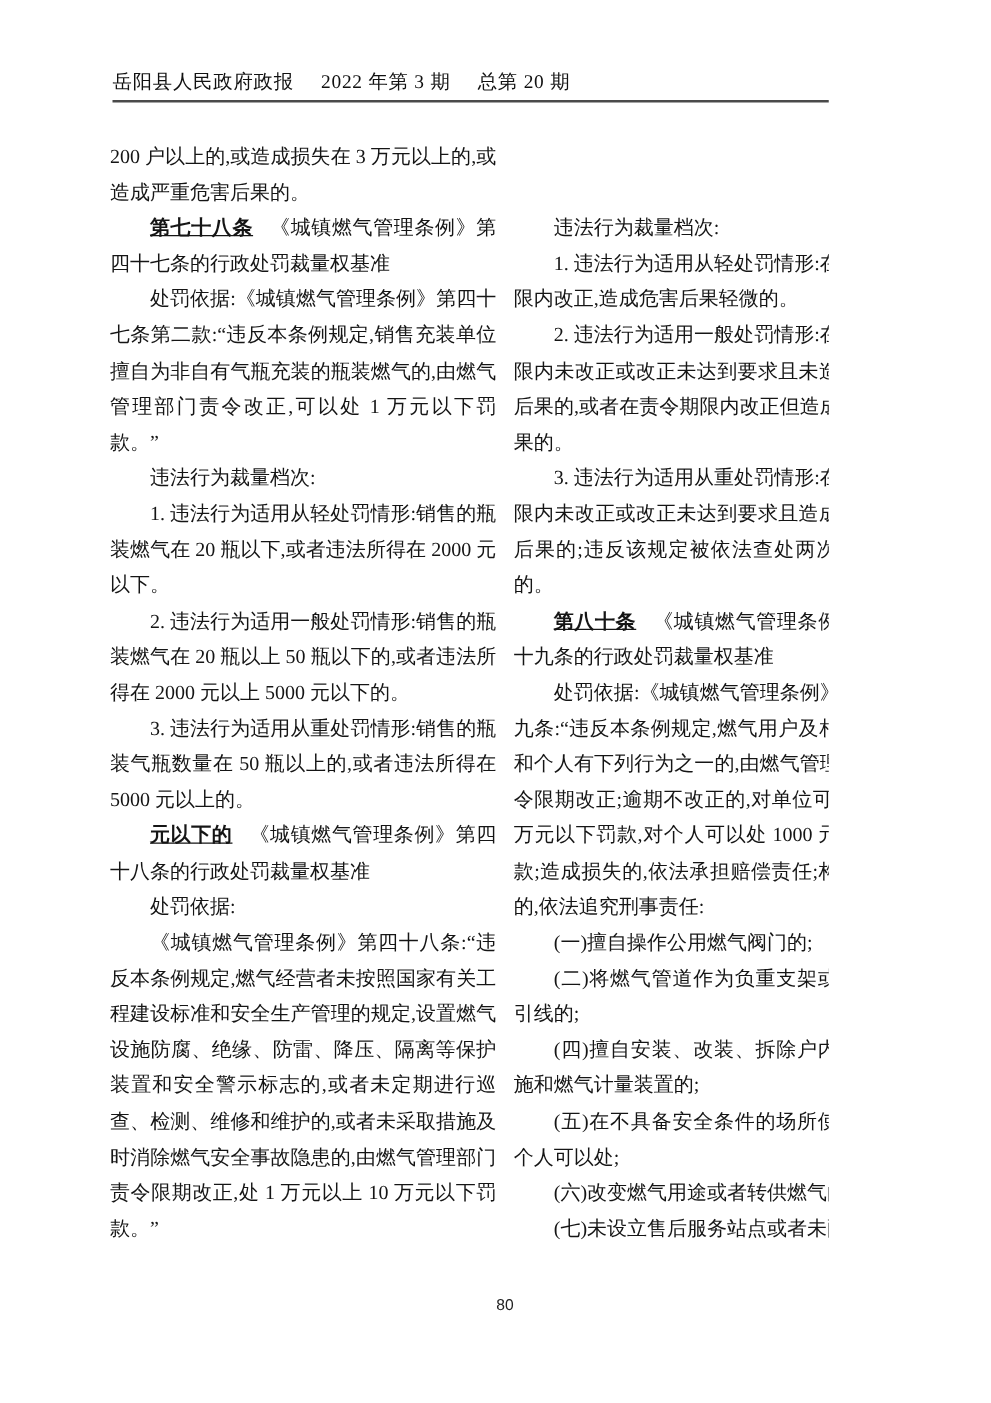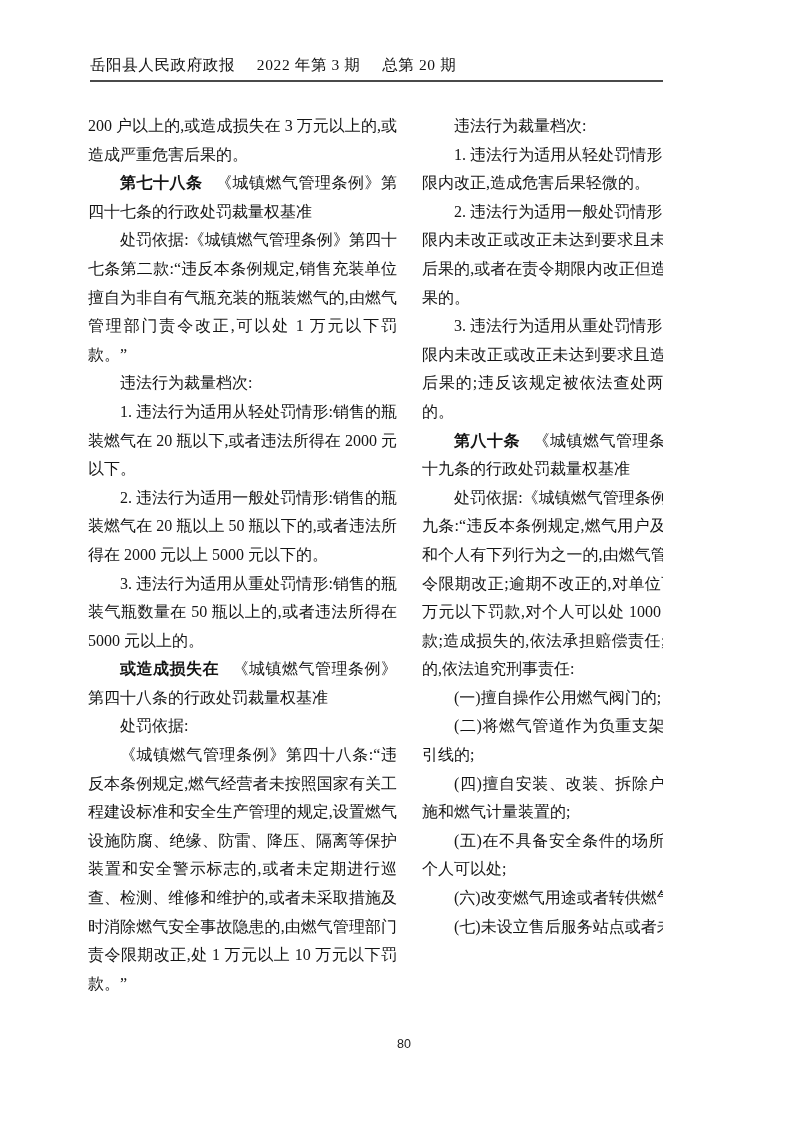--- a/index.html
+++ b/index.html
@@ -30,40 +30,42 @@
     color: #111;
   }
   .header .hgap { margin-left: 1.4em; }
   
   .columns {
     position: absolute;
     left: 88px;
     top: 112px;
     width: 632px;
     display: flex;
-    gap: 25px;
+    gap: 14px;
+    align-items: flex-end;
   }
   .col {
     flex: 0 0 309px;
     width: 309px;
   }
   .para {
     font-size: 16px;
     line-height: 28.6px;
     text-align: justify;
     text-justify: inter-ideograph;
     text-indent: 2em;
     word-break: normal;
     overflow-wrap: break-word;
     color: #151515;
   }
   .para.no-indent { text-indent: 0; }
   .lead {
     font-weight: bold;
     margin-right: 0.85em;
+    text-decoration: underline;
   }
   
   .footer {
     position: absolute;
     left: 88px;
     top: 1037px;
     width: 632px;
     text-align: center;
     font-family: Liberation Sans, sans-serif;
     font-size: 12.5px;
@@ -81,21 +83,21 @@
 
   <div class="columns">
     <div class="col" id="col-left">
         <div class="para no-indent"><span>200 户以上的,或造成损失在 3 万元以上的,或造成严重危害后果的。</span></div>
         <div class="para"><span class="lead">第七十八条</span><span>《城镇燃气管理条例》第四十七条的行政处罚裁量权基准</span></div>
         <div class="para"><span>处罚依据:《城镇燃气管理条例》第四十七条第二款:“违反本条例规定,销售充装单位擅自为非自有气瓶充装的瓶装燃气的,由燃气管理部门责令改正,可以处 1 万元以下罚款。”</span></div>
         <div class="para"><span>违法行为裁量档次:</span></div>
         <div class="para"><span>1. 违法行为适用从轻处罚情形:销售的瓶装燃气在 20 瓶以下,或者违法所得在 2000 元以下。</span></div>
         <div class="para"><span>2. 违法行为适用一般处罚情形:销售的瓶装燃气在 20 瓶以上 50 瓶以下的,或者违法所得在 2000 元以上 5000 元以下的。</span></div>
         <div class="para"><span>3. 违法行为适用从重处罚情形:销售的瓶装气瓶数量在 50 瓶以上的,或者违法所得在 5000 元以上的。</span></div>
-        <div class="para"><span class="lead">或造成损失在</span><span>《城镇燃气管理条例》第四十八条的行政处罚裁量权基准</span></div>
+        <div class="para"><span class="lead">元以下的</span><span>《城镇燃气管理条例》第四十八条的行政处罚裁量权基准</span></div>
         <div class="para"><span>处罚依据:</span></div>
         <div class="para"><span>《城镇燃气管理条例》第四十八条:“违反本条例规定,燃气经营者未按照国家有关工程建设标准和安全生产管理的规定,设置燃气设施防腐、绝缘、防雷、降压、隔离等保护装置和安全警示标志的,或者未定期进行巡查、检测、维修和维护的,或者未采取措施及时消除燃气安全事故隐患的,由燃气管理部门责令限期改正,处 1 万元以上 10 万元以下罚款。”</span></div>
       </div>
     <div class="col" id="col-right">
         <div class="para"><span>违法行为裁量档次:</span></div>
         <div class="para"><span>1. 违法行为适用从轻处罚情形:在责令期限内改正,造成危害后果轻微的。</span></div>
         <div class="para"><span>2. 违法行为适用一般处罚情形:在责令期限内未改正或改正未达到要求且未造成危害后果的,或者在责令期限内改正但造成危害后果的。</span></div>
         <div class="para"><span>3. 违法行为适用从重处罚情形:在责令期限内未改正或改正未达到要求且造成了危害后果的;违反该规定被依法查处两次或以上的。</span></div>
         <div class="para"><span class="lead">第八十条</span><span>《城镇燃气管理条例》第四十九条的行政处罚裁量权基准</span></div>
         <div class="para"><span>处罚依据:《城镇燃气管理条例》第四十九条:“违反本条例规定,燃气用户及相关单位和个人有下列行为之一的,由燃气管理部门责令限期改正;逾期不改正的,对单位可以处 10 万元以下罚款,对个人可以处 1000 元以下罚款;造成损失的,依法承担赔偿责任;构成犯罪的,依法追究刑事责任:</span></div>

